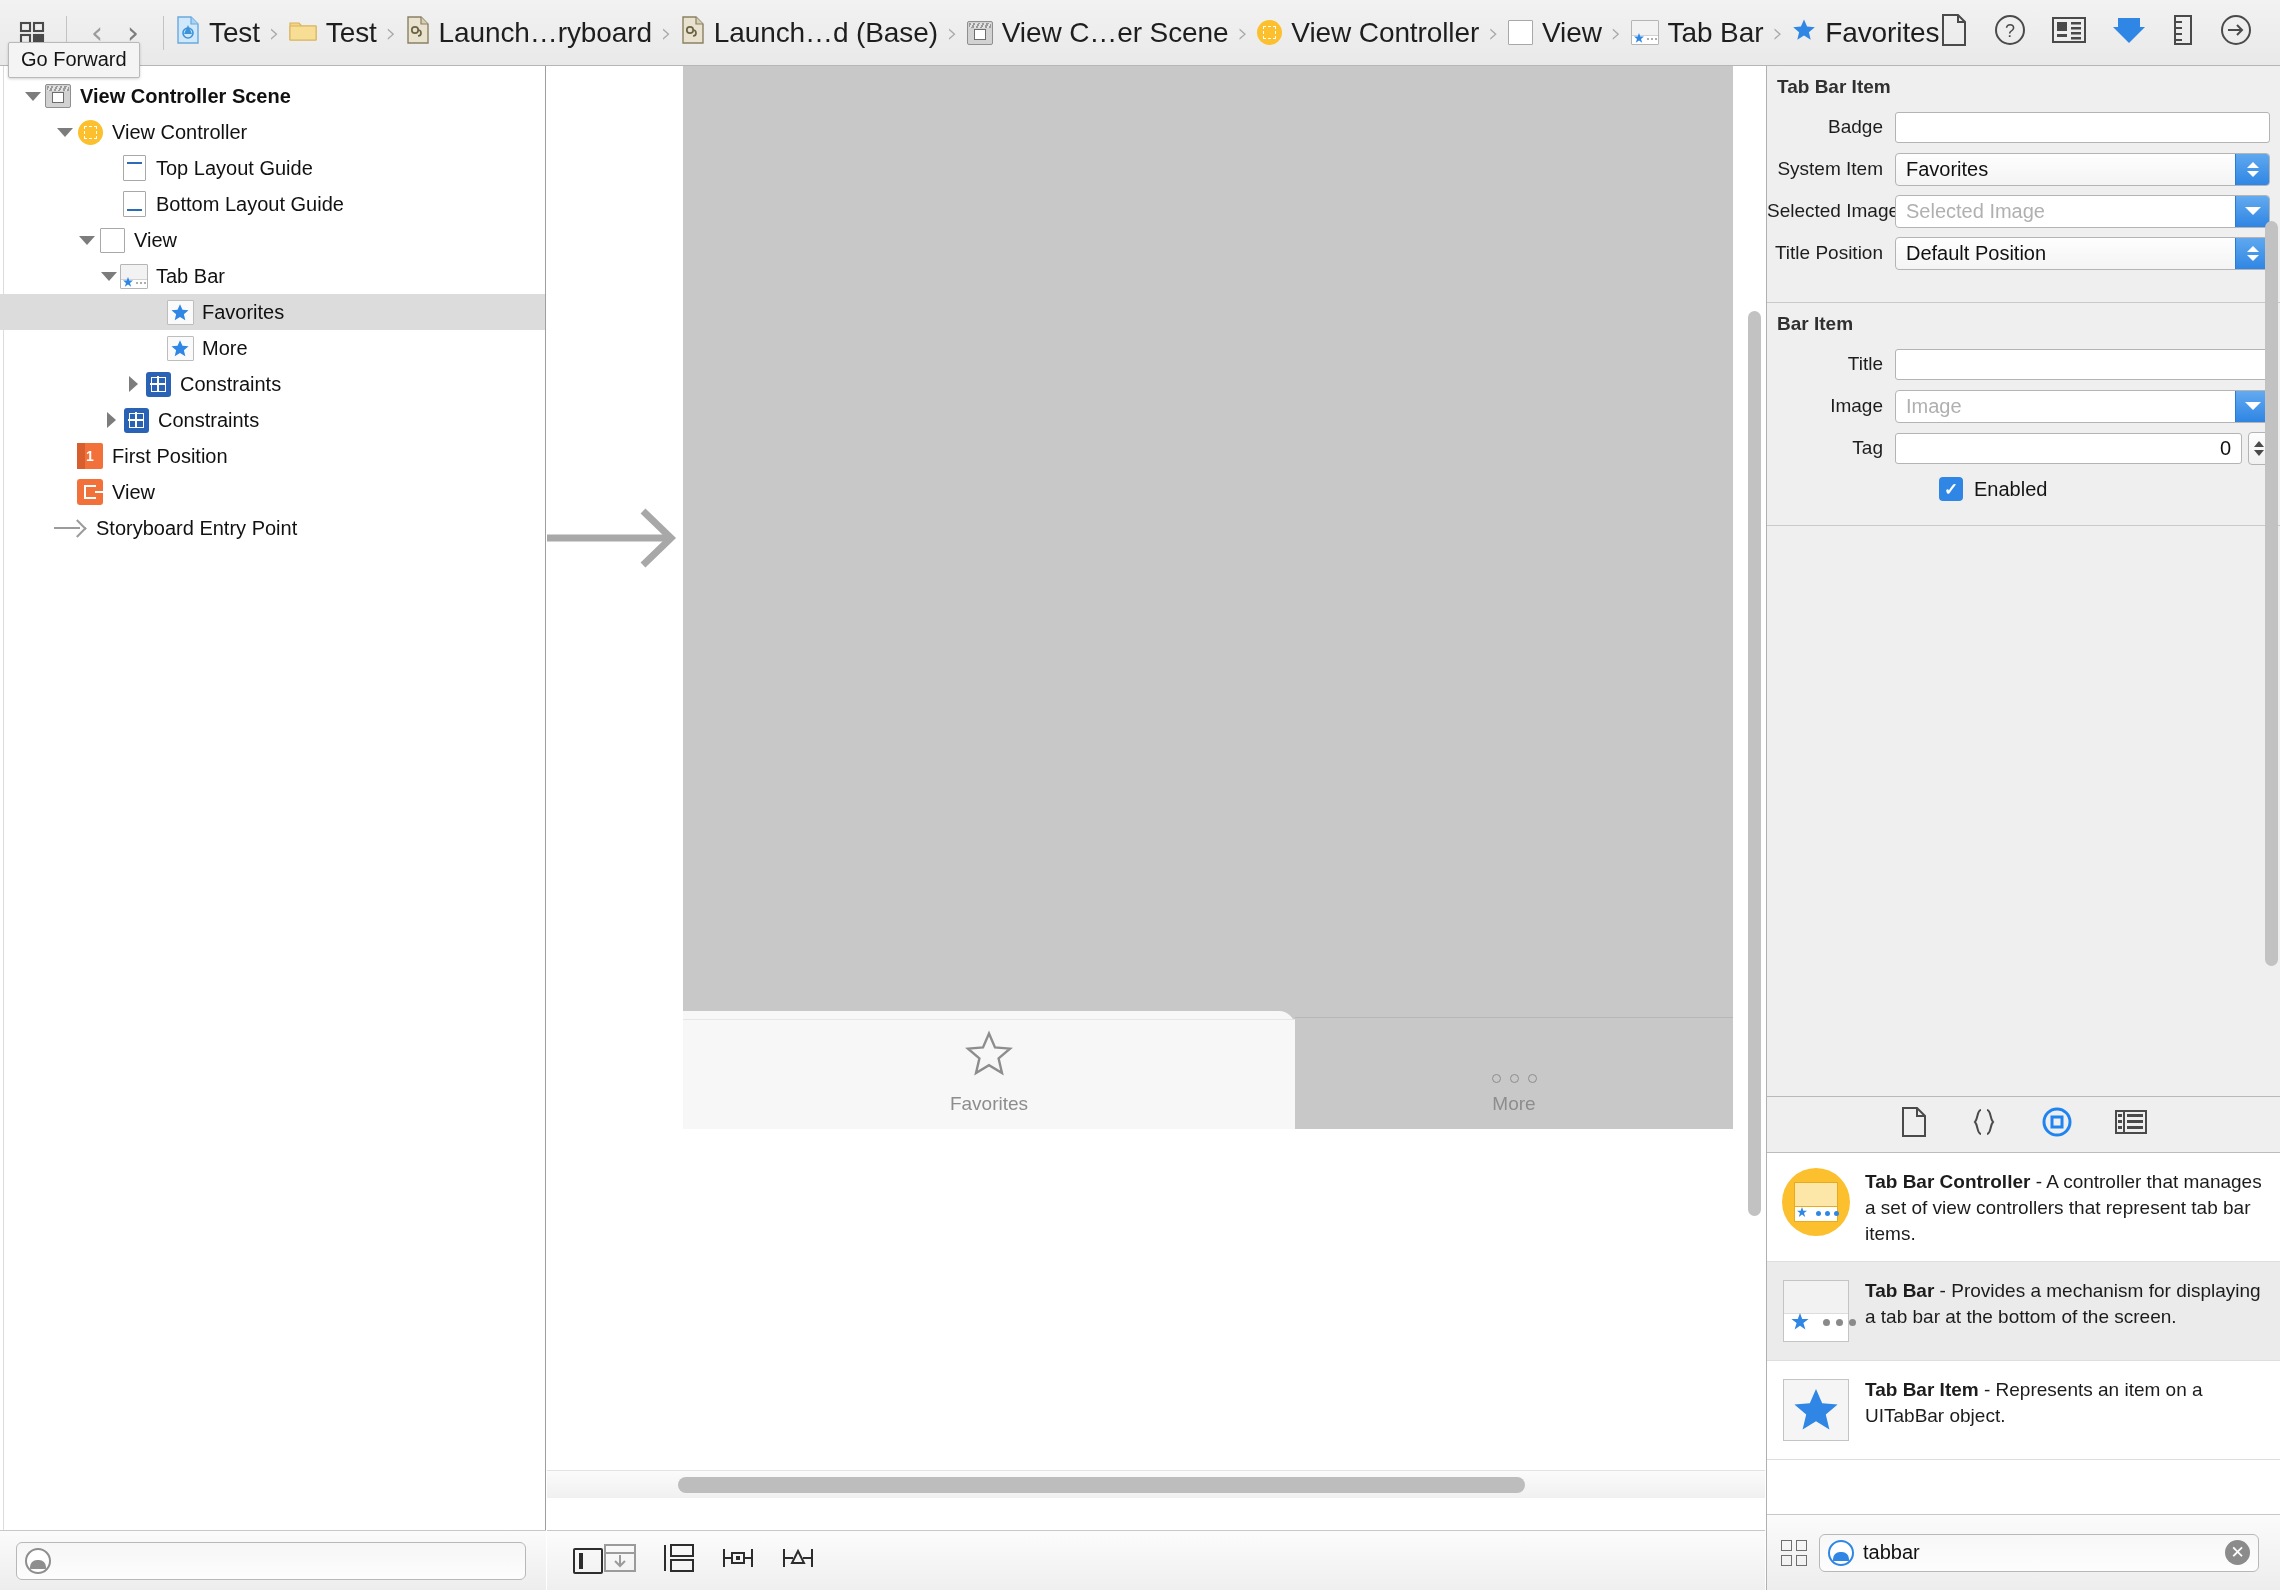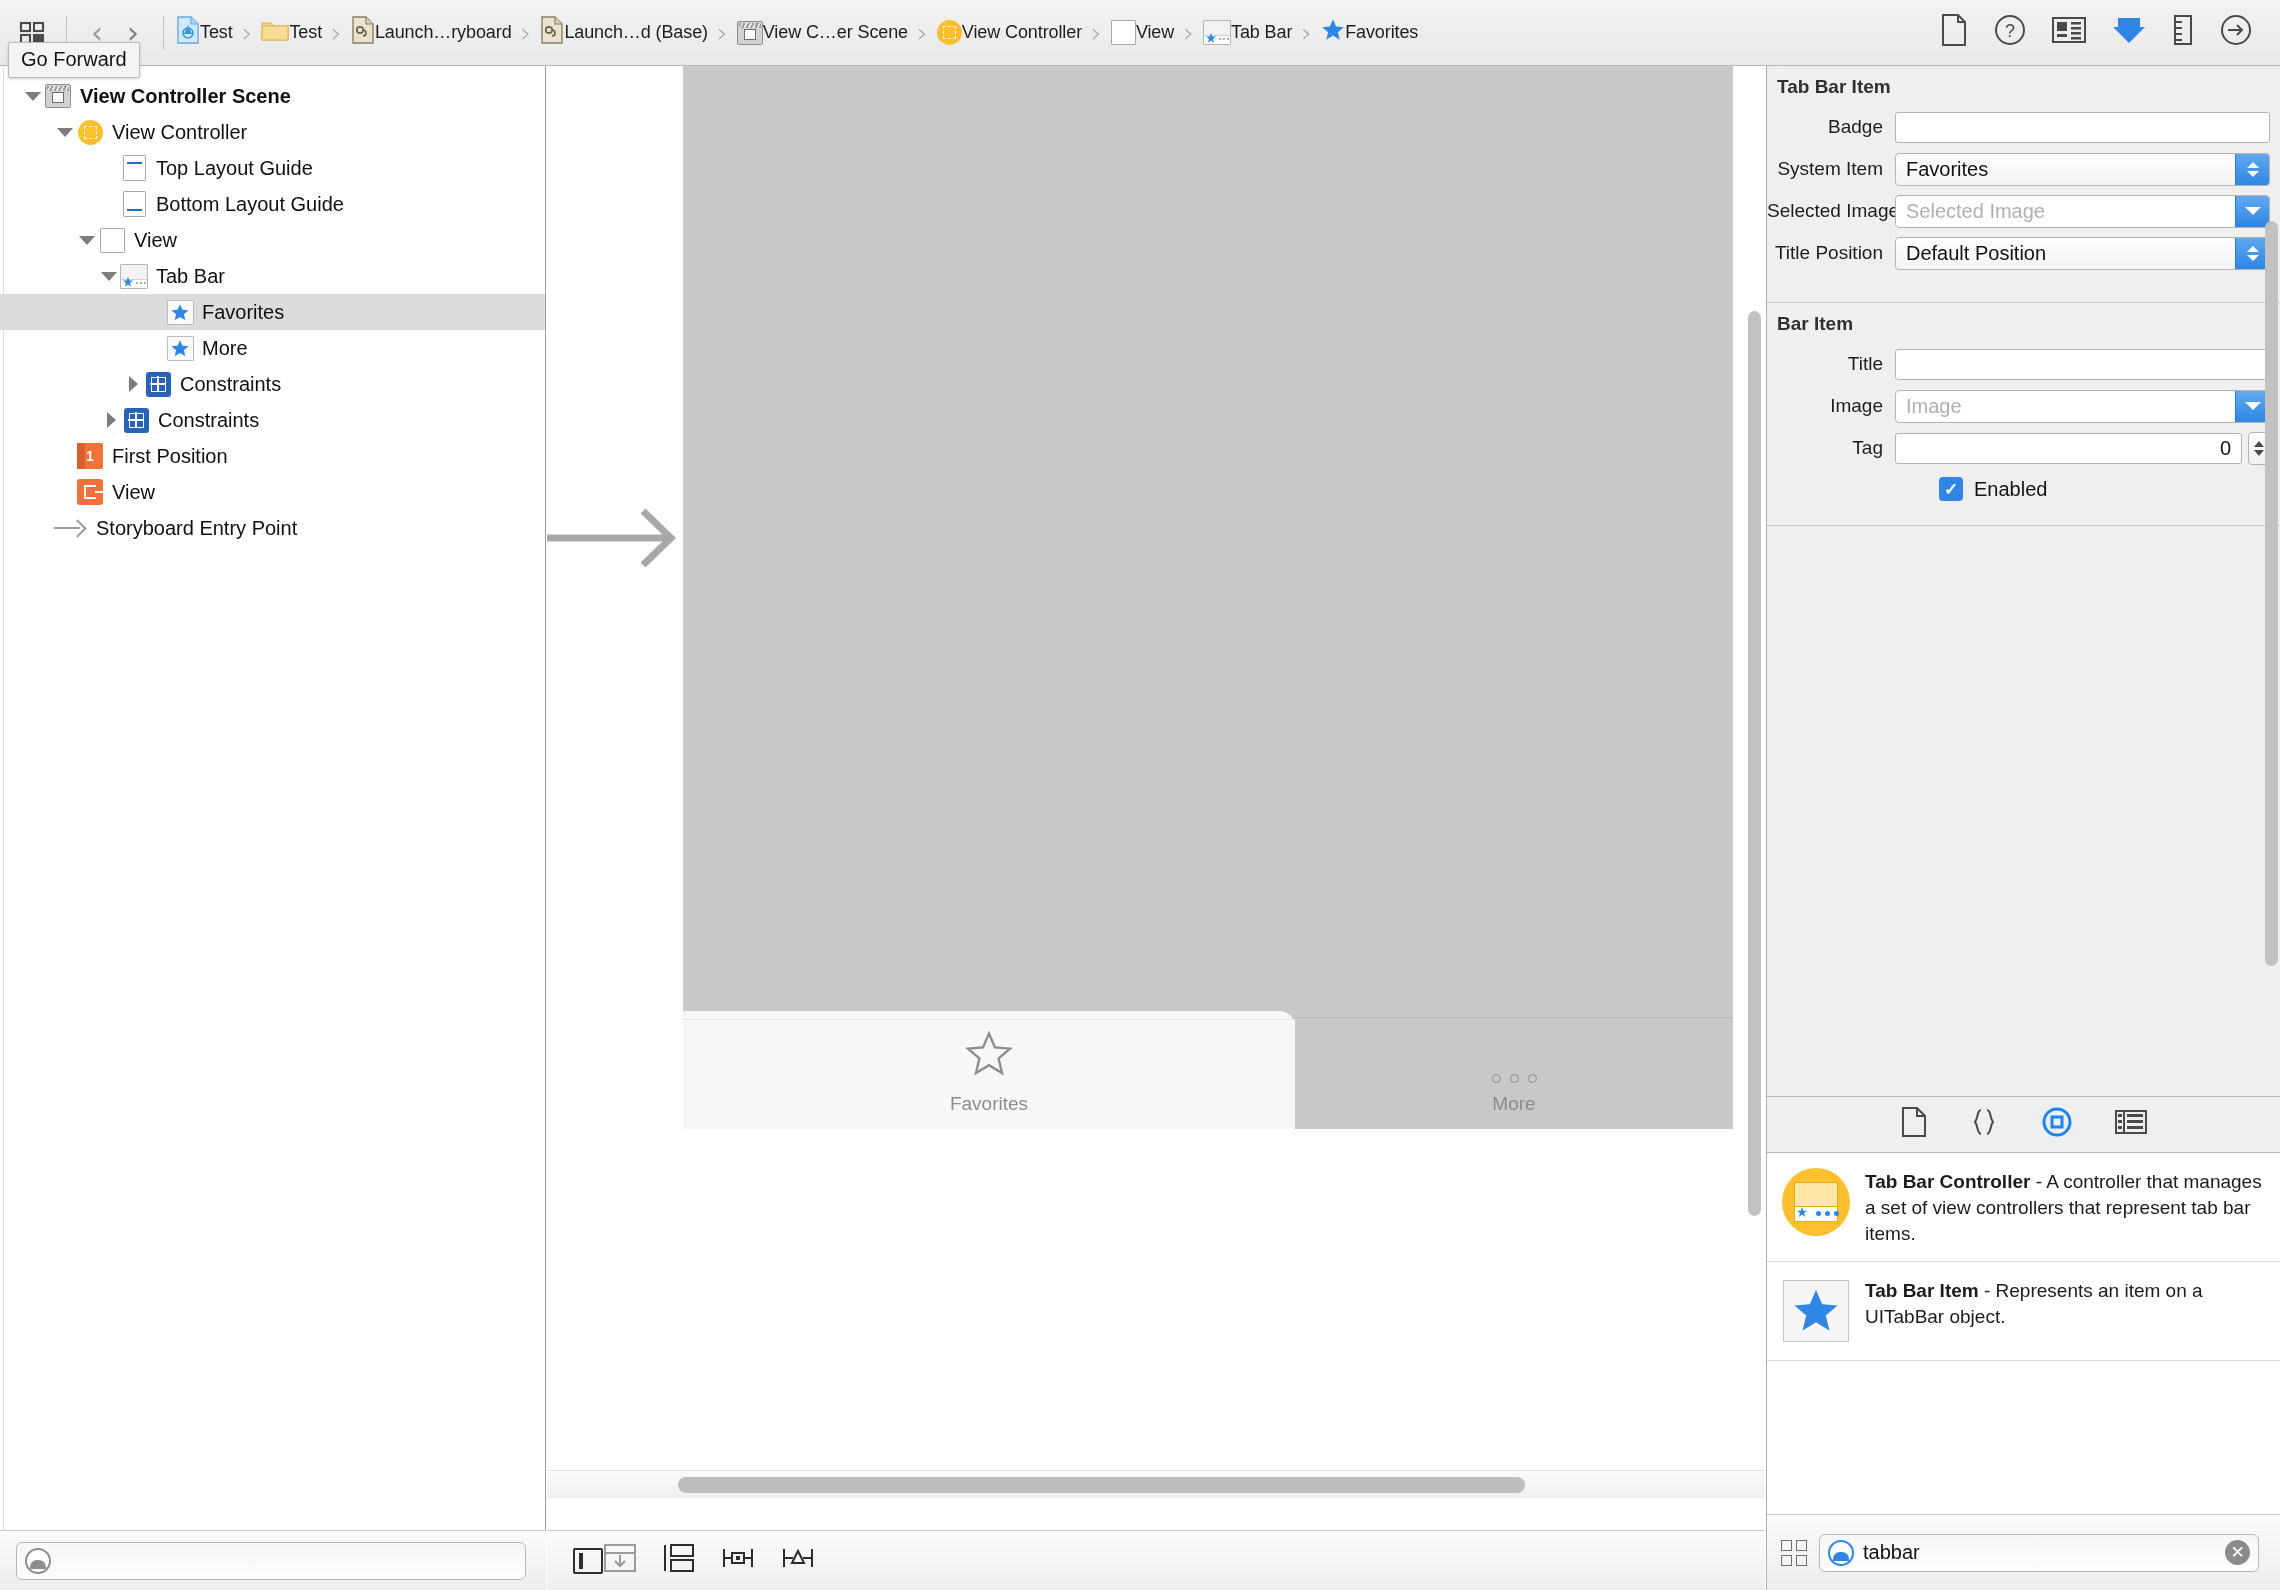--- a/index.html
+++ b/index.html
@@ -25,21 +25,21 @@
     width:40px;height:40px;display:flex;align-items:center;justify-content:center;
   }
   .vrule { width:1px;height:34px;background:#c3c3c3;margin:0 12px; }
   .navarrows { display:flex;align-items:center; }
   .chev { font-size:30px;color:#7d7d7d;padding:0 12px;line-height:1; font-family:"DejaVu Sans", sans-serif;}
   .chev.dim { color:#9b9b9b; }
 
   
   .crumbs { display:flex; align-items:center; height:100%; flex:1; min-width:0; overflow:hidden;}
   .crumb { display:flex;align-items:center; white-space:nowrap; }
-  .crumb .lbl { font-size:18px; color:#1e1e1e; letter-spacing:-0.1px;}
+  .crumb .lbl { font-size:28px; color:#1e1e1e; margin-left:9px; letter-spacing:-0.1px;}
   .sep {
     color:#a8a8a8; font-size:27px; margin:0 9px; font-weight:300; line-height:1;
     font-family:"DejaVu Sans", sans-serif;
   }
 
   
   .tb-right { display:flex; align-items:center; height:100%; padding-right:28px; gap:26px; }
 
   
   .outline {
@@ -734,20 +734,39 @@
                   </span>
             </span>
           </span>
             </span>
         </div>
         <div class="lib-txt">
           <b>Tab Bar Controller</b><span> - A controller that manages a set of view controllers that represent tab bar items.</span>
         </div>
       </div>
 
+      <div class="lib-item alt">
+        <div class="lib-ic">
+          <span class="tb-box">
+              <span class="mini">
+            <svg width="22" height="20" viewBox="0 0 22 20">
+                  <path d="M8 0l2.2 6.1h6.4l-5.2 4 2 6.3L8 12.7 2.6 16.4l2-6.3-5.2-4h6.4z" fill="#2f86e4" transform="translate(2,1)"></path>
+                </svg>
+            <span class="dotsm" style="gap:6px">
+                  <i style="width:7px;height:7px;background:#8a8a8a"></i>
+                  <i style="width:7px;height:7px;background:#8a8a8a"></i>
+                  <i style="width:7px;height:7px;background:#8a8a8a"></i>
+                </span>
+          </span>
+            </span>
+        </div>
+        <div class="lib-txt">
+          <b>Tab Bar</b><span> - Provides a mechanism for displaying a tab bar at the bottom of the screen.</span>
+        </div>
+      </div>
 
       <div class="lib-item">
         <div class="lib-ic">
           <span class="tbi-box">
             <svg width="50" height="48" viewBox="0 0 24 24">
                 <path d="M12 1.5l3.1 7.1 7.7.6-5.9 5 1.8 7.5L12 17.6 5.3 21.7l1.8-7.5-5.9-5 7.7-.6z" fill="#2f86e4"></path>
               </svg>
           </span>
         </div>
         <div class="lib-txt">

